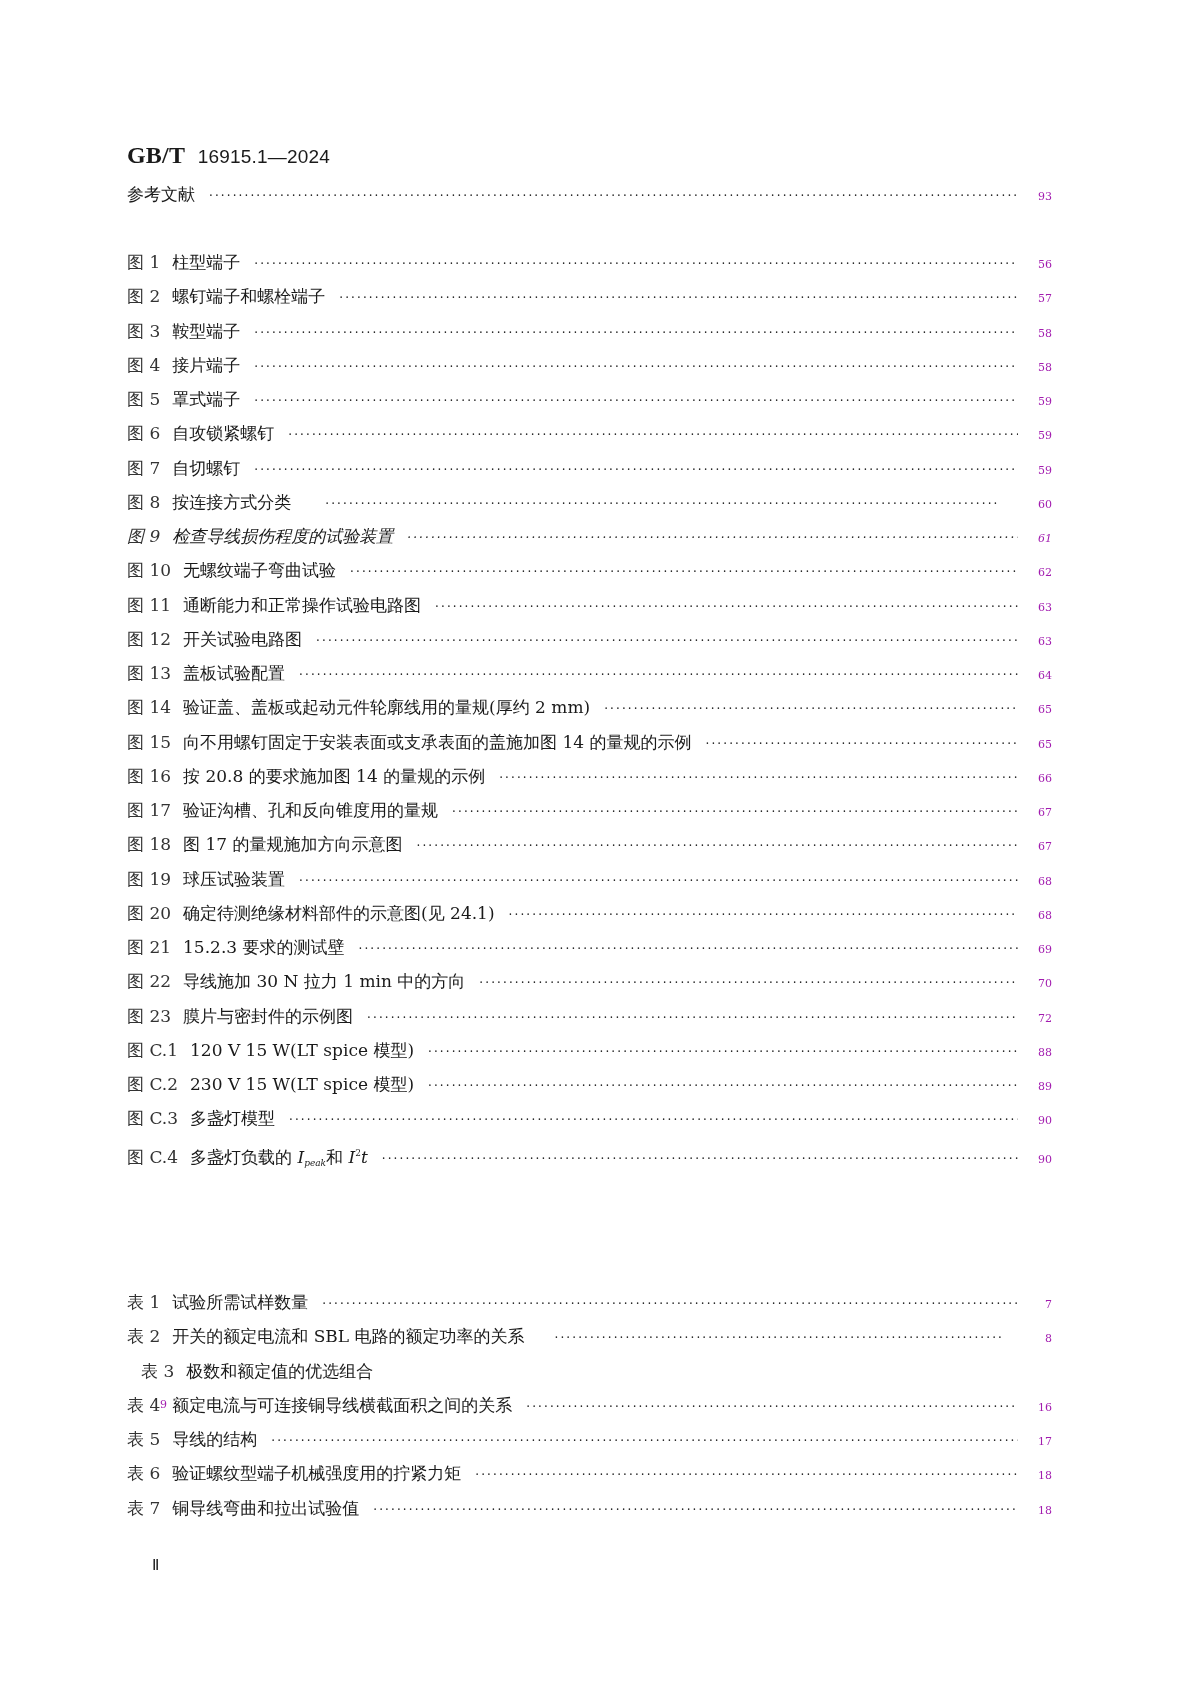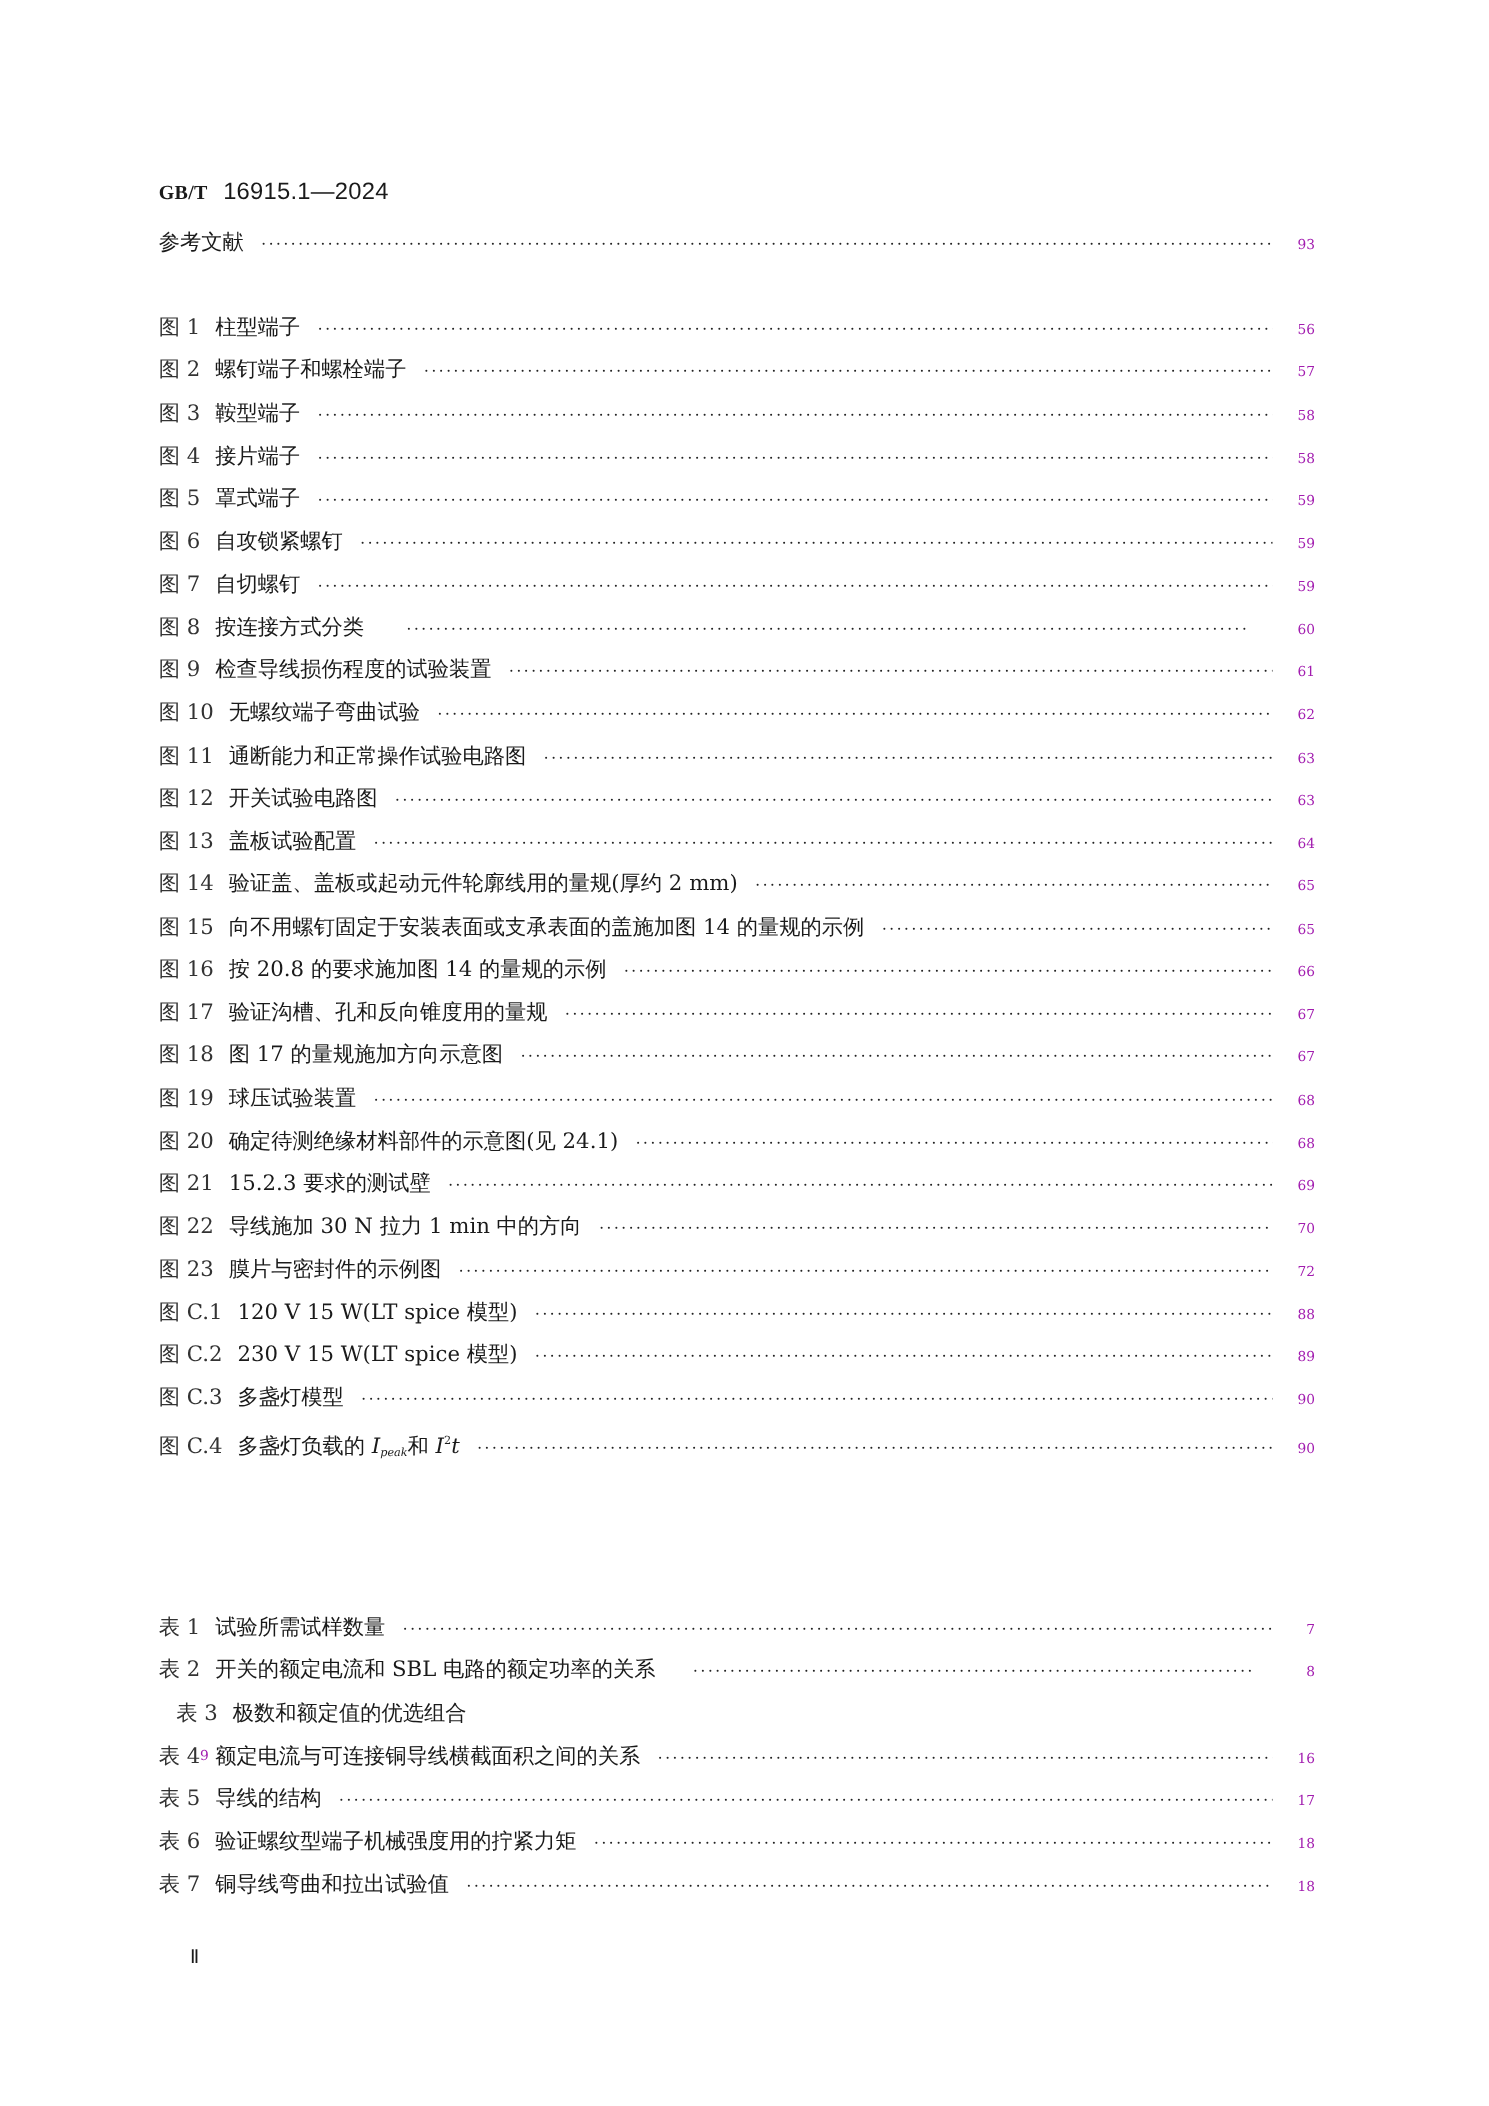--- a/index.html
+++ b/index.html
@@ -5,21 +5,21 @@
   html, body { margin: 0; padding: 0; background: #ffffff; }
   body {
     width: 1191px; height: 1685px; position: relative; overflow: hidden;
     font-family: "DejaVu Serif", "Liberation Serif", serif;
     color: #1a1a1a;
   }
   .header {
     position: absolute; left: 127px; top: 142px;
     font-size: 19px; letter-spacing: 0.2px;
   }
-  .header .gb { font-family: "Liberation Serif", serif; font-weight: bold; font-size: 16px; margin-top: 26px; }
+  .header .gb { font-family: "Liberation Serif", serif; font-weight: bold; font-size: 24px; margin-top: 26px; }
   .header .num { font-family: "Liberation Sans", sans-serif; font-size: 19px; }
   .toc { position: absolute; left: 127px; width: 925px; }
   .row {
     position: relative; height: 37px; line-height: 37px;
     display: flex; align-items: baseline; font-size: 17px;
   }
   .row .label { flex: 0 0 auto; white-space: nowrap; }
   .row .prefix { display: inline-block; white-space: nowrap; margin-right: 12px; color: #333; }
   .row .title { white-space: nowrap; }
   .row .leader {
@@ -87,21 +87,21 @@
     <div class="row" style="height: 34.25px; line-height: 34.25px;">
       <span class="label"><span class="prefix">图 7</span><span class="title">自切螺钉</span></span>
       <span class="leader">·································································································································································</span>
       <span class="page">59</span>
     </div>
     <div class="row" style="height: 34.25px; line-height: 34.25px; gap: 20px;">
       <span class="label"><span class="prefix">图 8</span><span class="title">按连接方式分类</span></span>
       <span class="leader">·································································································································································</span>
       <span class="page">60</span>
     </div>
-    <div class="row" style="height: 34.25px; line-height: 34.25px;">
+    <div class="row" style="height: 34.25px; line-height: 34.25px; font-style: italic;">
       <span class="label"><span class="prefix">图 9</span><span class="title">检查导线损伤程度的试验装置</span></span>
       <span class="leader">·································································································································································</span>
       <span class="page">61</span>
     </div>
     <div class="row" style="height: 34.25px; line-height: 34.25px;">
       <span class="label"><span class="prefix">图 10</span><span class="title">无螺纹端子弯曲试验</span></span>
       <span class="leader">·································································································································································</span>
       <span class="page">62</span>
     </div>
     <div class="row" style="height: 34.25px; line-height: 34.25px;">

